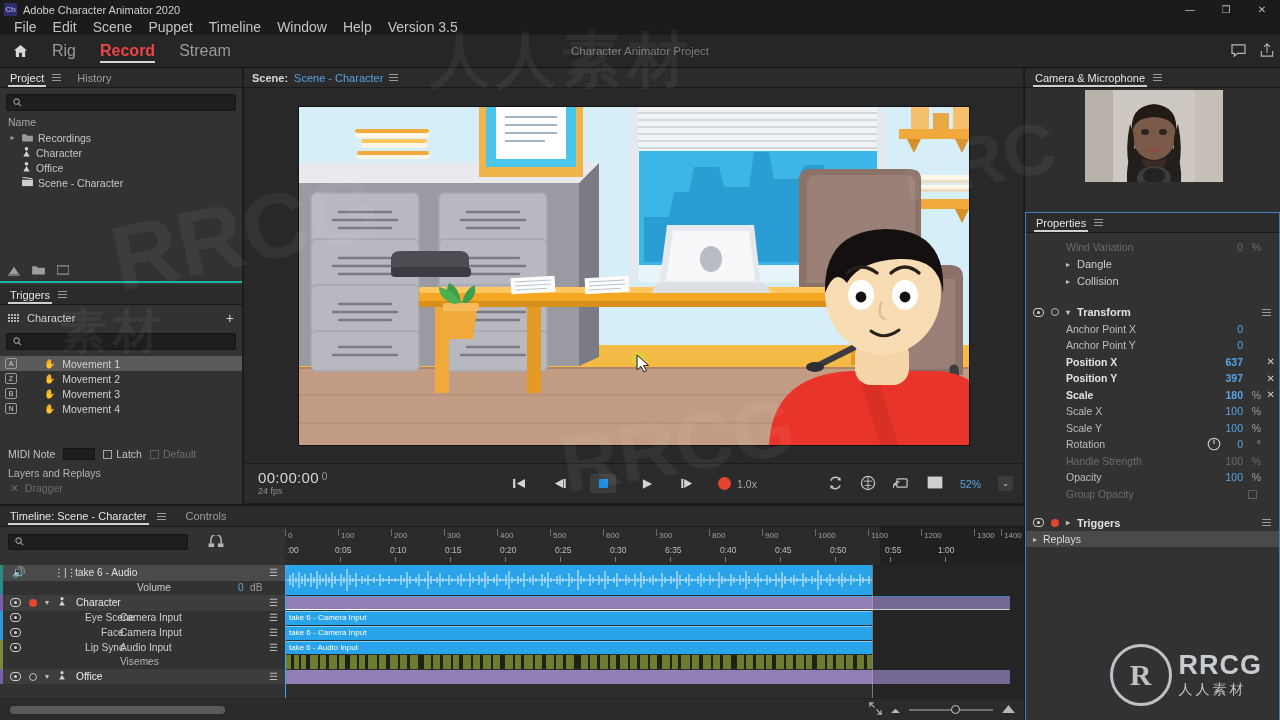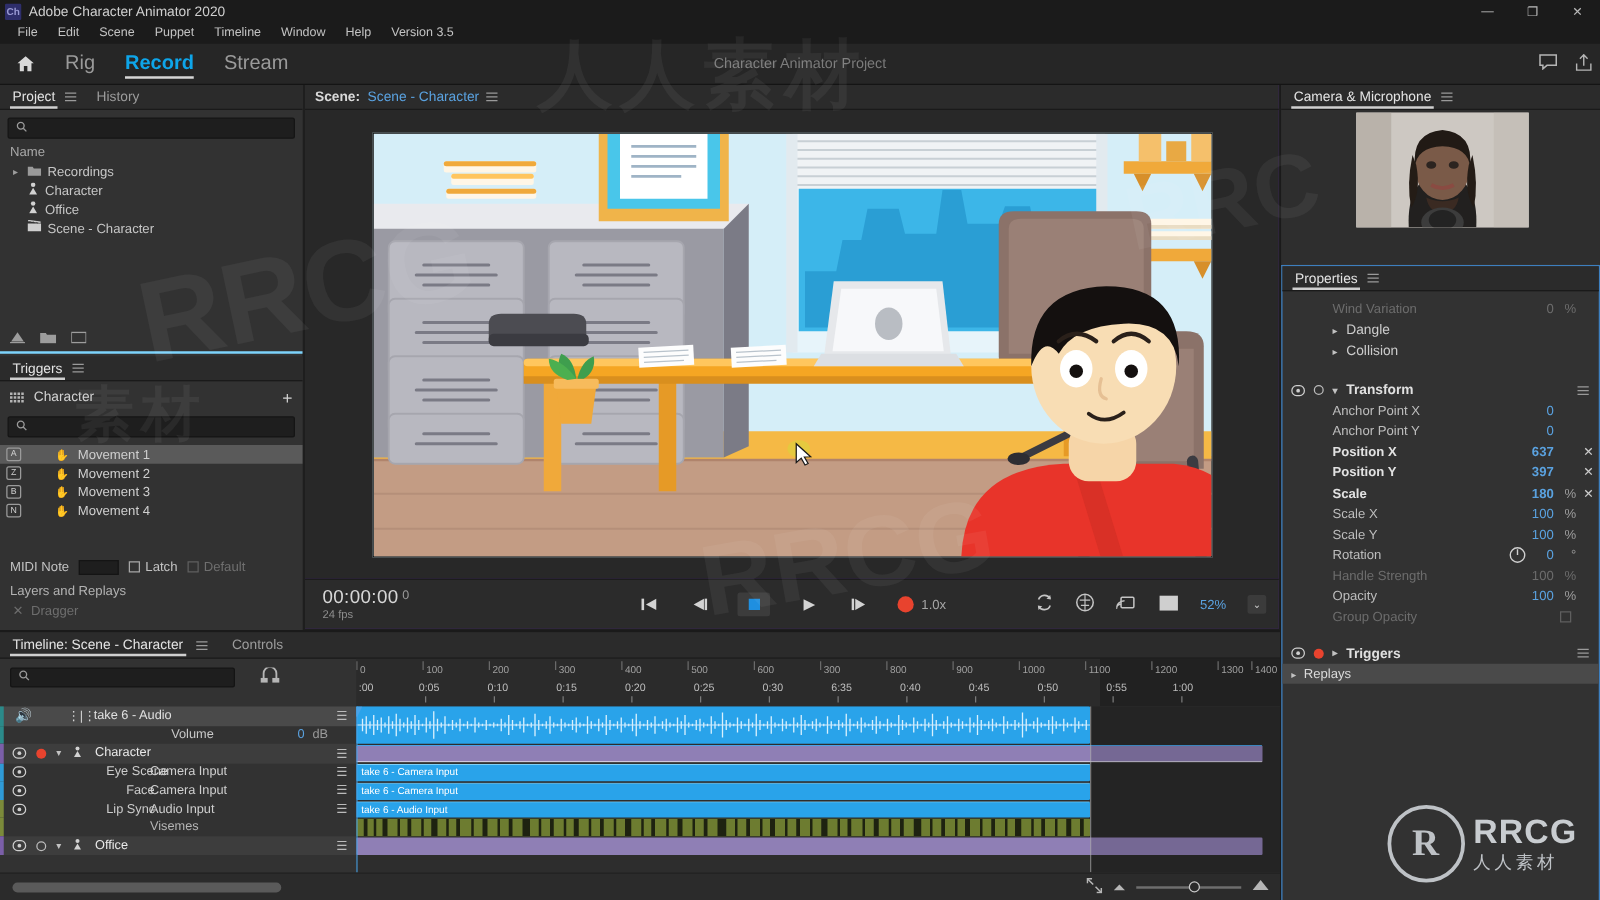--- a/index.html
+++ b/index.html
@@ -22,30 +22,30 @@
     width:13px;height:13px;background:#2e2e6b;color:#9a9ad4;
     font-size:8px;font-weight:bold;display:flex;align-items:center;justify-content:center;
     border-radius:1px; margin-right:6px;
   }
   .title-text{ font-size:11px; color:#cfcfcf; }
   .win-buttons{ position:absolute; right:0; top:0; height:19px; display:flex; }
   .win-btn{ width:36px;height:19px;display:flex;align-items:center;justify-content:center;color:#b9b9b9;font-size:10px; }
 
   
   .menubar{ height:16px;background:#1b1b1b;display:flex;align-items:center;padding-left:6px;gap:0; }
-  .menu-item{ padding:0 8px;font-size:10px;color:#c3c3c3;line-height:16px;cursor:default; }
+  .menu-item{ padding:0 8px;font-size:14px;color:#c3c3c3;line-height:16px;cursor:default; }
 
   
   .wsbar{
     height:33px;background:#262626;display:flex;align-items:center;position:relative;
     border-bottom:1px solid #141414;
   }
   .home-ic{ width:40px;display:flex;align-items:center;justify-content:center;color:#d0d0d0; }
   .ws-tab{ padding:0 12px;height:33px;display:flex;align-items:center;font-size:16px;color:#9a9a9a;position:relative;cursor:pointer; }
-  .ws-tab.active{ color:#0ea5e9; font-weight:bold; }
+  .ws-tab.active{ color:#ef4444; font-weight:bold; }
   .ws-tab.active::after{
     content:""; position:absolute; left:12px; right:12px; bottom:5px; height:2px; background:#d6d6d6;
   }
   .ws-center{
     position:absolute; left:0; right:0; text-align:center; font-size:11.5px; color:#7b7b7b; pointer-events:none;
   }
   .ws-right{ position:absolute; right:6px; display:flex; gap:14px; align-items:center; color:#b0b0b0; }
 
   
   .main{ position:absolute; top:68px; left:0; width:1280px; height:652px; }
@@ -56,21 +56,21 @@
     border-bottom:1px solid #1a1a1a;
   }
   .ph-tab{ font-size:11px;color:#9c9c9c;position:relative;height:20px;line-height:20px;padding:0 2px;cursor:pointer; }
   .ph-tab.active{ color:#e4e4e4; }
   .ph-tab.active::after{ content:"";position:absolute;left:0;right:0;bottom:1px;height:2px;background:#cfcfcf; }
   .ham{ display:inline-block; width:9px; }
   .ham i{ display:block;height:1px;background:#9a9a9a;margin:2px 0; }
 
   
   .left-col{ position:absolute;left:0;top:0;width:243px;height:652px;background:#323232;border-right:1px solid #1a1a1a; }
-  .project-panel{ height:215px; background:#323232; border-bottom:2px solid #7dd3fc; position:relative; }
+  .project-panel{ height:215px; background:#323232; border-bottom:2px solid #14b8a6; position:relative; }
   .search-box{
     margin:6px 6px 2px 6px;height:17px;background:#1e1e1e;border:1px solid #151515;border-radius:2px;
     display:flex;align-items:center;padding-left:6px;gap:5px;
   }
   .search-box input{ background:transparent;border:none;outline:none;color:#c9c9c9;font-size:10.5px;width:100%;font-family:inherit; }
   .col-head{ font-size:10.5px;color:#a8a8a8;padding:3px 0 2px 8px; }
   .tree-row{ height:15px;display:flex;align-items:center;gap:5px;padding-left:8px;font-size:10.5px;color:#c6c6c6;cursor:pointer; }
   .tw{ width:9px;display:inline-block;text-align:center;color:#9d9d9d;font-size:8px; }
   .proj-footer{ position:absolute;bottom:0;left:0;right:0;height:20px;display:flex;align-items:center;gap:12px;padding-left:8px; }
 
@@ -91,21 +91,21 @@
   .hand-ic{ margin-left:27px;margin-right:7px;color:#bdbdbd;font-size:9px; }
   .midi-row{ display:flex;align-items:center;gap:8px;padding-left:8px;margin-top:6px;font-size:10.5px;color:#c3c3c3; }
   .midi-field{ width:32px;height:12px;background:#1e1e1e;border:1px solid #141414; }
   .cbox{ width:9px;height:9px;border:1px solid #a7a7a7;display:inline-block;margin-right:4px;vertical-align:-1px; }
   .cbox.dim{ border-color:#5f5f5f; }
   .dimtxt{ color:#6f6f6f; }
   .lr-title{ padding-left:8px;margin-top:7px;font-size:10.5px;color:#b3b3b3; }
   .lr-row{ padding-left:10px;margin-top:3px;font-size:10.5px;color:#6d6d6d;display:flex;gap:6px;align-items:center; }
 
   
-  .center-col{ position:absolute;left:244px;top:0;width:779px;height:435px;background:#4c1d95; }
+  .center-col{ position:absolute;left:244px;top:0;width:779px;height:435px;background:#7dd3fc; }
   .scene-head{ height:20px;background:#2b2b2b;display:flex;align-items:center;gap:6px;padding-left:8px;border-bottom:1px solid #1a1a1a; }
   .scene-head .lbl{ font-size:11px;color:#d9d9d9;font-weight:bold; }
   .scene-head .val{ font-size:11px;color:#5aa2e0; }
   .stage-wrap{ position:absolute;top:20px;left:0;right:0;bottom:40px;background:#282828;display:flex;align-items:center;justify-content:center; }
   .stage{ width:672px;height:340px;position:relative;overflow:hidden;background:#d9f1f8;border:1px solid #111; }
 
   
   .transport{
     position:absolute;bottom:0;left:0;right:0;height:40px;background:#2b2b2b;
     display:flex;align-items:center;border-top:1px solid #1c1c1c;

